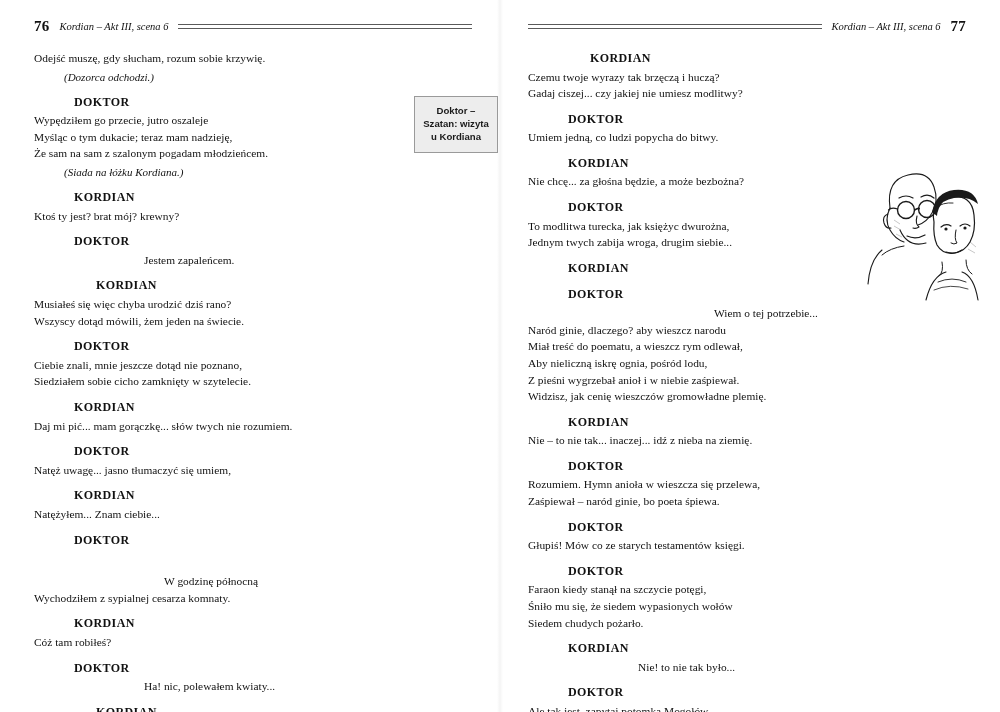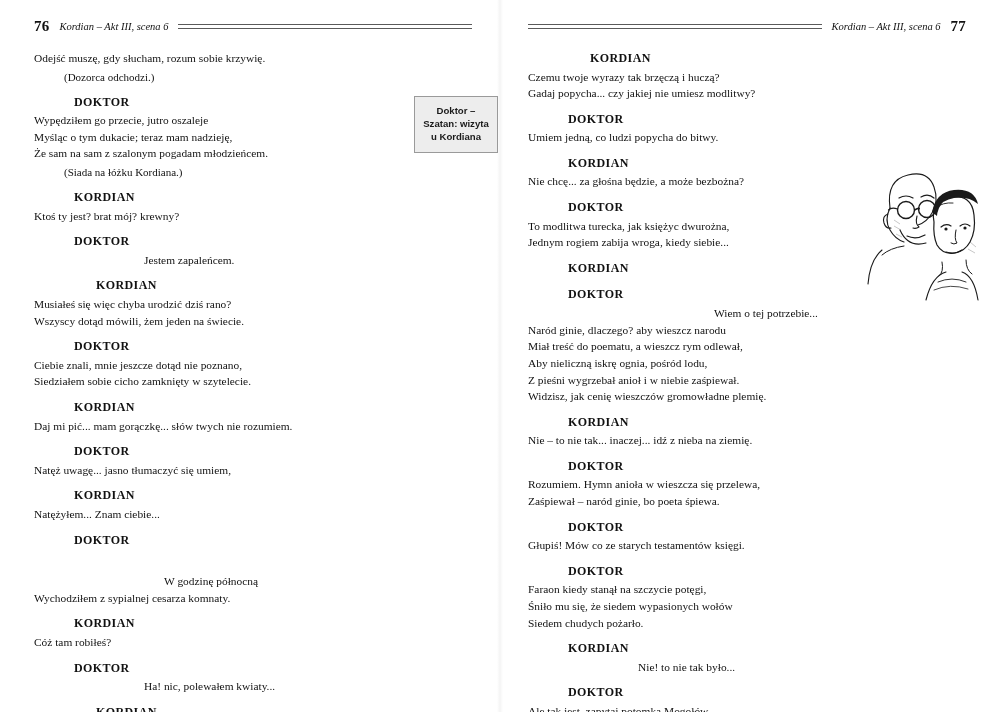--- a/index.html
+++ b/index.html
@@ -70,20 +70,21 @@
     letter-spacing: .4px;
     margin: 9px 0 1px 0;
   }
   .speaker.ind-a { margin-left: 40px; }
   .speaker.ind-b { margin-left: 62px; }
   .line { white-space: pre-wrap; }
   .line.cont { margin-left: 110px; }
   .line.cont2 { margin-left: 130px; margin-top: 24px; }
   .line.cont3 { margin-left: 186px; }
   .stage {
+    font-style: italic;
     margin: 2px 0 2px 30px;
     font-size: 11px;
   }
 
   
   .note {
     position: absolute;
     right: 2px;
     top: 96px;
     width: 84px;
@@ -175,28 +176,28 @@
 
     <div class="runhead right">
       <span class="rule"></span>
       <span class="runtitle">Kordian – Akt III, scena 6</span>
       <span class="folio">77</span>
     </div>
 
     <div class="body" id="right-body">
         <div class="speaker ind-b">KORDIAN</div>
         <div class="line">Czemu twoje wyrazy tak brzęczą i huczą?</div>
-        <div class="line">Gadaj popycha... czy jakiej nie umiesz modlitwy?</div>
+        <div class="line">Gadaj ciszej... czy jakiej nie umiesz modlitwy?</div>
         <div class="speaker ind-a">DOKTOR</div>
         <div class="line">Umiem jedną, co ludzi popycha do bitwy.</div>
         <div class="speaker ind-a">KORDIAN</div>
         <div class="line">Nie chcę... za głośna będzie, a może bezbożna?</div>
         <div class="speaker ind-a">DOKTOR</div>
         <div class="line">To modlitwa turecka, jak księżyc dwurożna,</div>
-        <div class="line">Jednym rogiem zabija wroga, kiedy siebie...</div>
+        <div class="line">Jednym twych zabija wroga, drugim siebie...</div>
         <div class="speaker ind-a">KORDIAN</div>
         <div class="speaker ind-a">DOKTOR</div>
         <div class="line cont3">Wiem o tej potrzebie...</div>
         <div class="line">Naród ginie, dlaczego? aby wieszcz narodu</div>
         <div class="line">Miał treść do poematu, a wieszcz rym odlewał,</div>
         <div class="line">Aby nieliczną iskrę ognia, pośród lodu,</div>
         <div class="line">Z pieśni wygrzebał anioł i w niebie zaśpiewał.</div>
         <div class="line">Widzisz, jak cenię wieszczów gromowładne plemię.</div>
         <div class="speaker ind-a">KORDIAN</div>
         <div class="line">Nie – to nie tak... inaczej... idź z nieba na ziemię.</div>

